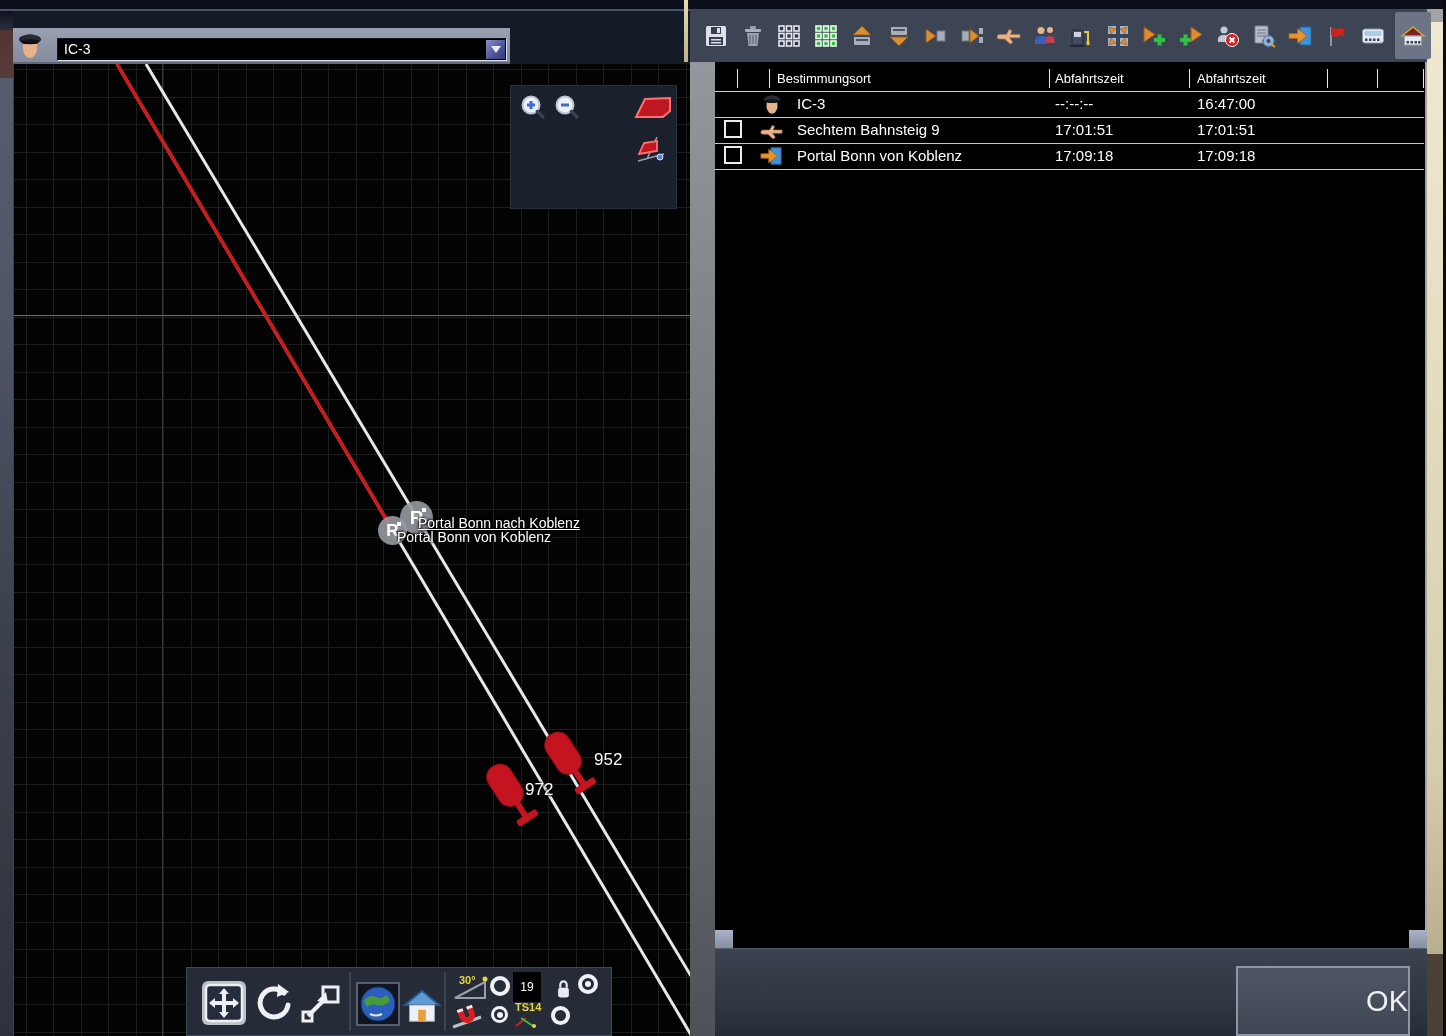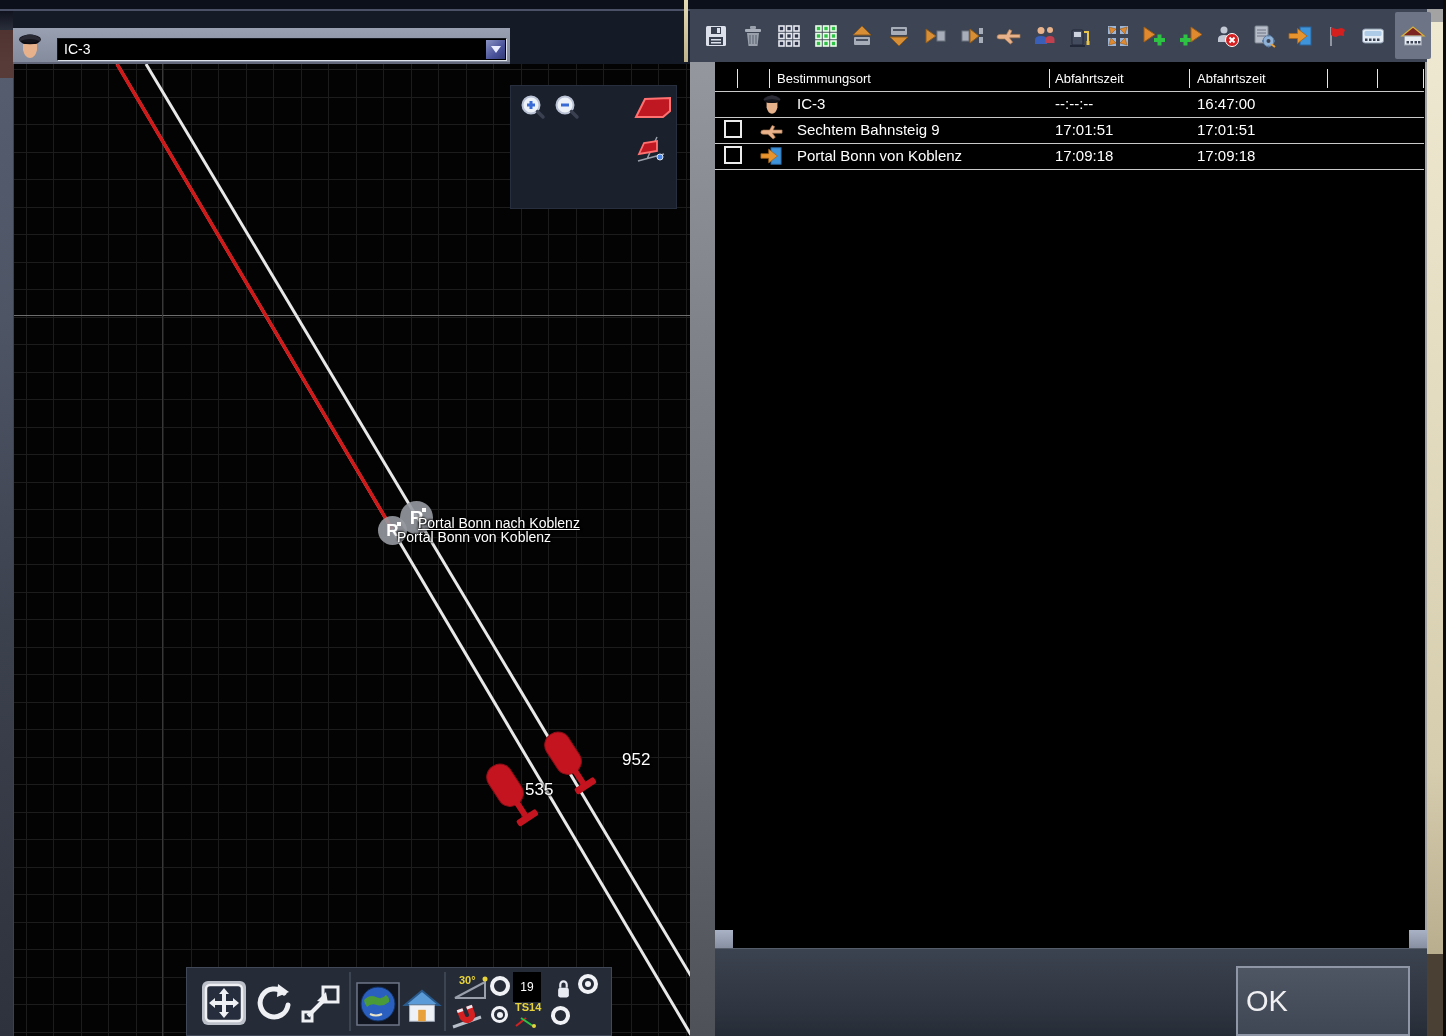--- a/index.html
+++ b/index.html
@@ -68,21 +68,21 @@
 
   .signal-marker{width:34px;height:70px;transform:rotate(-33deg);}
   #marker-952{left:539px;top:664px;}
   #marker-972{left:481px;top:696px;}
   .signal-marker .head{position:absolute;left:3px;top:0;width:27px;height:46px;
      border-radius:13px;background:#c41420;border:1px solid #8c0e16;}
   .signal-marker .stem{position:absolute;left:14px;top:44px;width:6px;height:17px;background:#c41420;}
   .signal-marker .base{position:absolute;left:6px;top:59px;width:23px;height:7px;
      background:#c41420;border-radius:2px;}
   .signal-label{color:#fff;font-size:17px;text-shadow:1px 1px 2px #000,-1px -1px 2px #000;}
-  #label-952{left:592px;top:686px;padding-left:16px;}
+  #label-952{left:564px;top:686px;padding-left:16px;}
   #label-972{left:511px;top:716px;}
 
   
   #map-overlay{left:496px;top:21px;width:167px;height:124px;background:#1a202c;
      border:1px solid #272e3e;}
   #zoom-in-btn{left:8px;top:7px;}
   #zoom-out-btn{left:42px;top:7px;}
   #wedge-big{left:122px;top:8px;}
   #wedge-small{left:122px;top:48px;}
 
@@ -119,21 +119,21 @@
      border:2px solid #ececec;background:#000;}
   .row-icon{position:absolute;left:44px;top:2px;}
 
   
   #bottom-bar{left:715px;top:948px;width:712px;height:88px;
      background:linear-gradient(#3c4350,#2e3540 70%,#262c36);border-top:1px solid #555d6b;}
   .corner{width:18px;height:22px;background:linear-gradient(#aab3c6,#7f8799);}
   #corner-left{left:715px;top:930px;} #corner-right{left:1409px;top:930px;}
   #ok-button{left:1236px;top:966px;width:174px;height:70px;
      background:linear-gradient(#4e5563,#3f4654);border:2px solid #8f96a5;
-     color:#f0f0f2;font-size:29px;display:flex;align-items:center;justify-content:flex-start;padding-left:8px;}
+     color:#f0f0f2;font-size:29px;display:flex;align-items:center;justify-content:flex-end;padding-left:8px;}
 </style>
 </head>
 <body>
 
 <div id="screen">
 
   <div class="abs" id="top-dark"></div>
   <div class="abs" id="top-line"></div>
   <div class="abs" id="top-left-dark"></div>
   <div class="abs" id="top-mid-dark"></div>
@@ -374,21 +374,21 @@
       <div class="head"></div>
       <div class="stem"></div>
       <div class="base"></div>
     </div>
     <div class="abs signal-marker" id="marker-972">
       <div class="head"></div>
       <div class="stem"></div>
       <div class="base"></div>
     </div>
     <div class="abs signal-label" id="label-952">952</div>
-    <div class="abs signal-label" id="label-972">535</div>
+    <div class="abs signal-label" id="label-972">972</div>
 
     <div class="abs" id="map-overlay">
       <div class="abs" id="zoom-in-btn">
         <svg width="28" height="28" viewBox="0 0 28 28">
           <circle cx="12" cy="12" r="8.5" fill="#edf1f8" stroke="#b9c2d4" stroke-width="2"></circle>
           <path d="M12 8 v8 M8 12 h8" stroke="#3a6ad4" stroke-width="3"></path>
           <path d="M18.5 18.5 L24 24" stroke="#3a4050" stroke-width="3.5" stroke-linecap="round"></path>
         </svg>
       </div>
       <div class="abs" id="zoom-out-btn">

